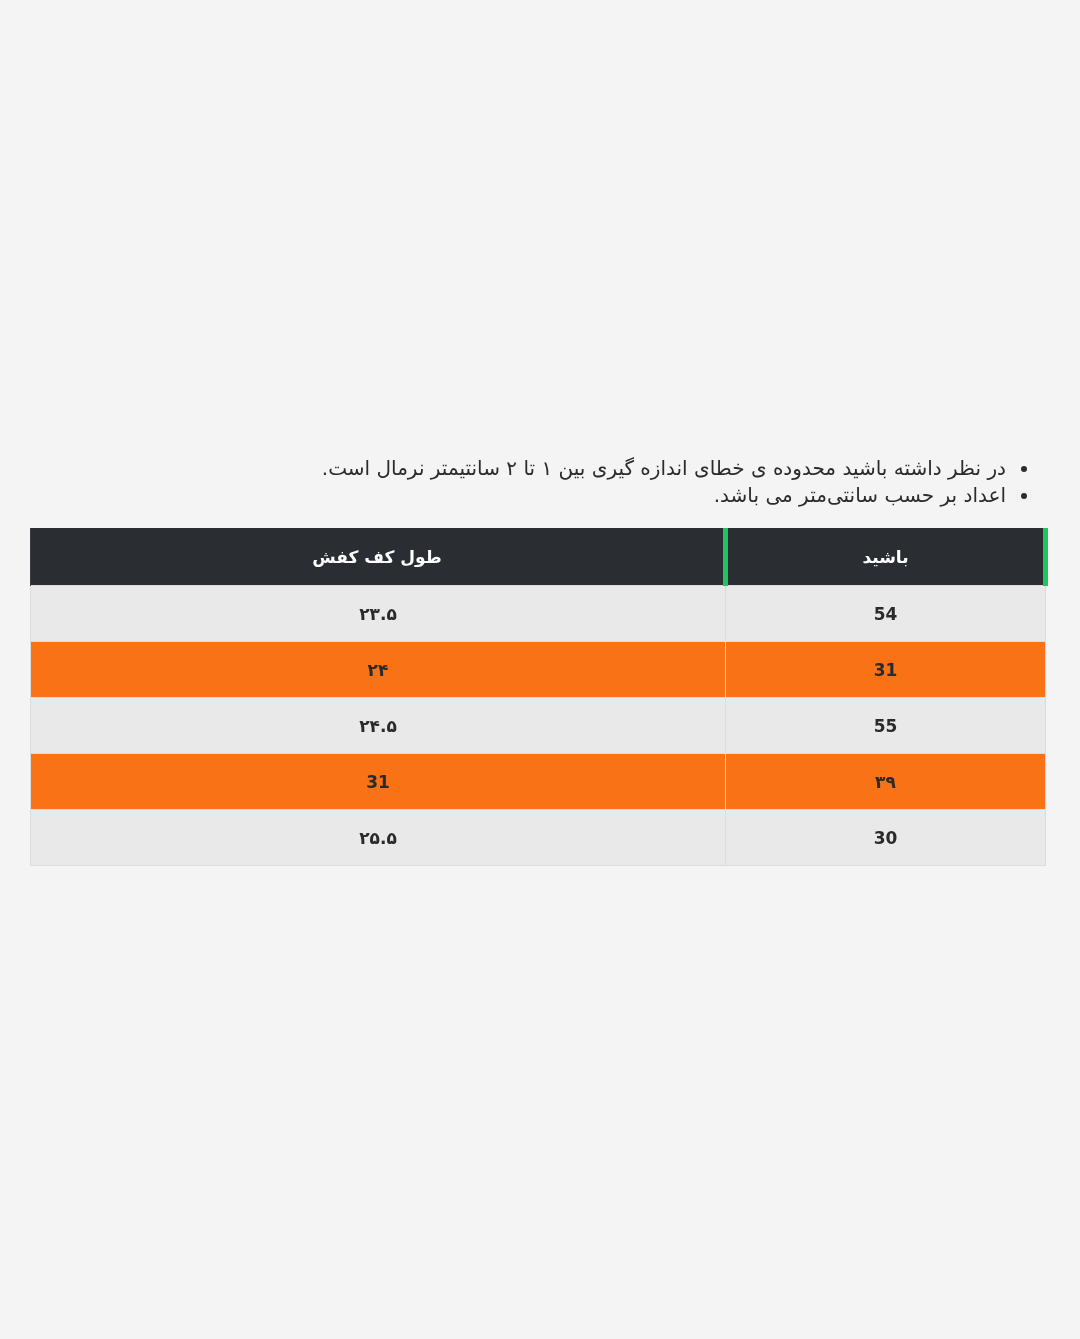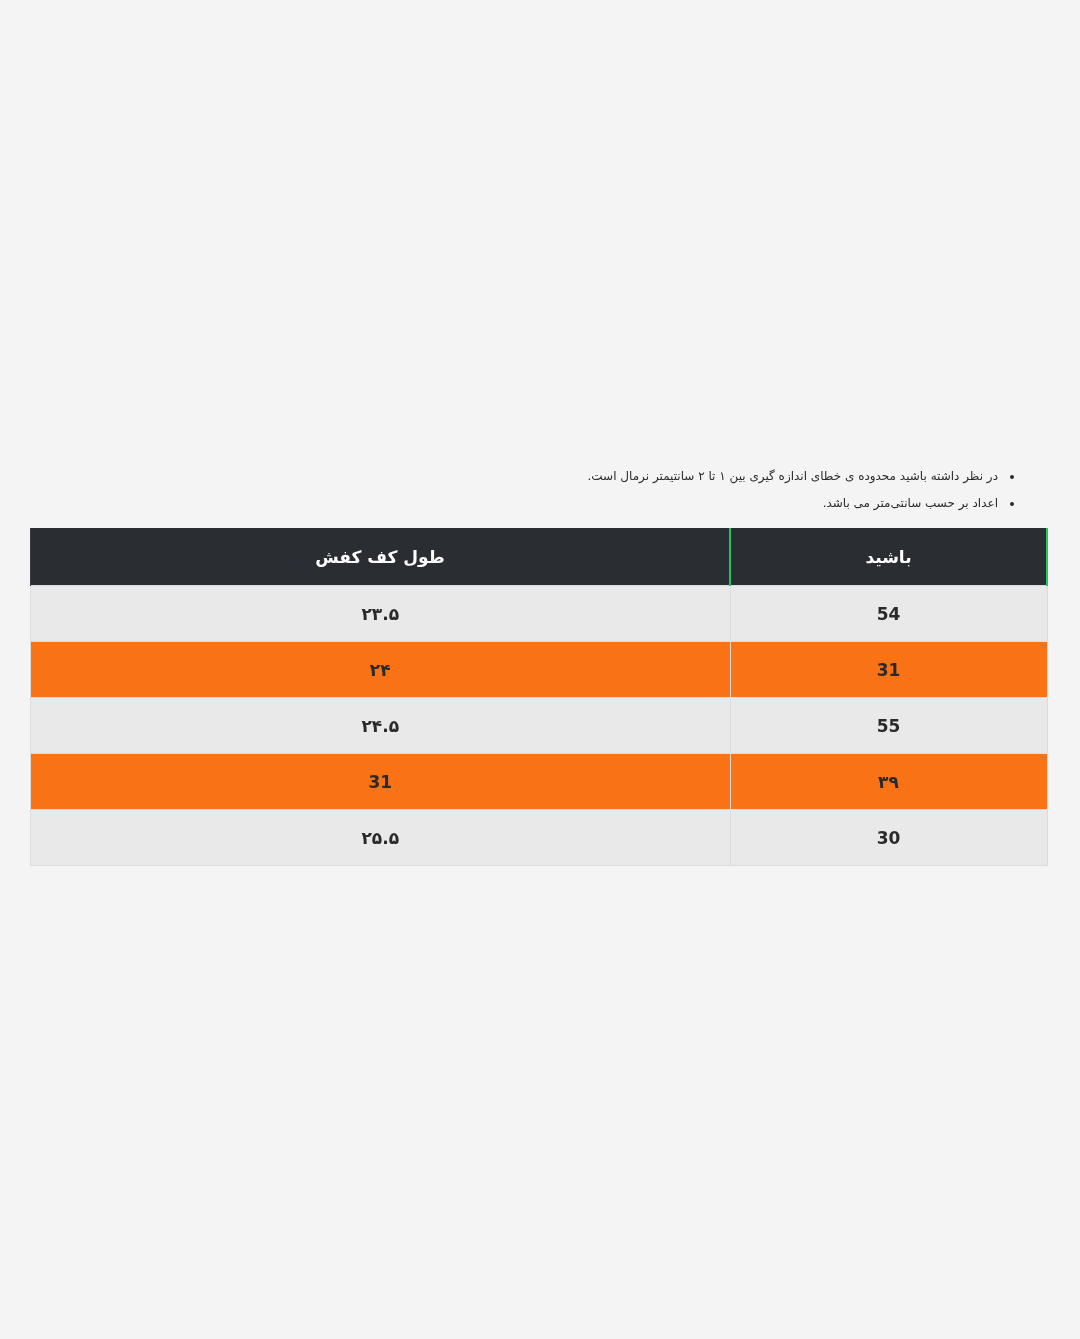--- a/index.html
+++ b/index.html
@@ -12,46 +12,46 @@
     background: #f4f4f4;
     font-family: "DejaVu Sans", "Liberation Sans", sans-serif;
     position: relative;
     overflow: hidden;
   }
   .notes {
     position: absolute;
     top: 455px;
     right: 52px;
     direction: rtl;
-    margin: 8px;
+    margin: 0;
     padding: 0 20px 0 0;
     list-style: disc;
     color: #2b2b2b;
-    font-size: 12px;
+    font-size: 20px;
     line-height: 27px;
   }
   .notes li {
     padding-right: 2px;
   }
   .size-table {
     position: absolute;
     top: 528px;
     left: 30px;
     width: 1018px;
     border-collapse: collapse;
     direction: rtl;
     font-size: 17px;
   }
   .size-table th {
     background: #2a2d31;
     color: #ffffff;
     font-weight: bold;
     height: 55px;
     text-align: center;
-    border-right: 2px solid #22c55e;
+    border-right: 5px solid #22c55e;
     border-left: 1px solid #3a3e44;
   }
   .size-table th.col-size {
     width: 313px;
   }
   .size-table td {
     height: 53px;
     text-align: center;
     color: #2a2a2a;
     border: 1px solid #dcdce0;

